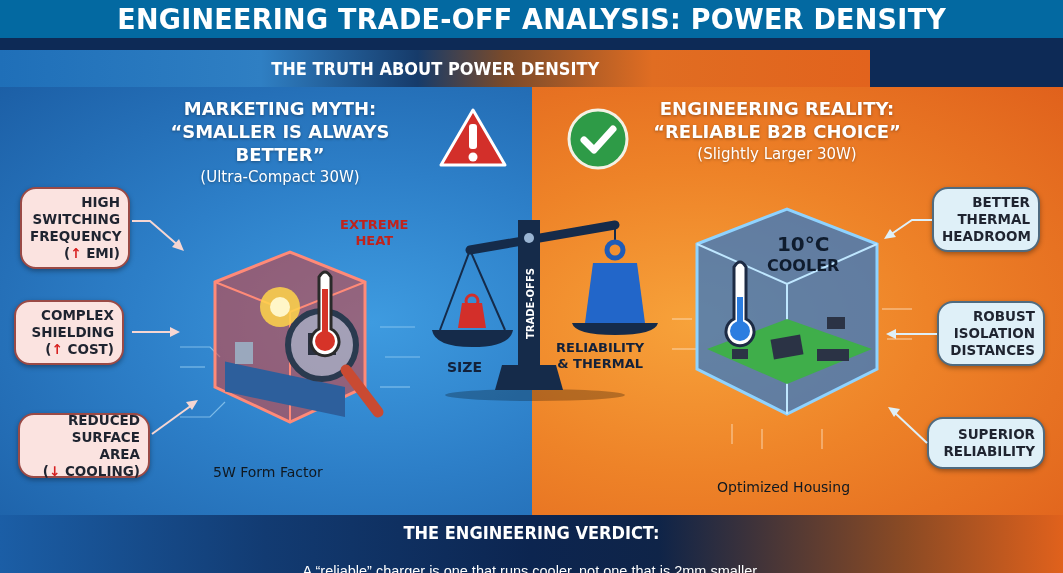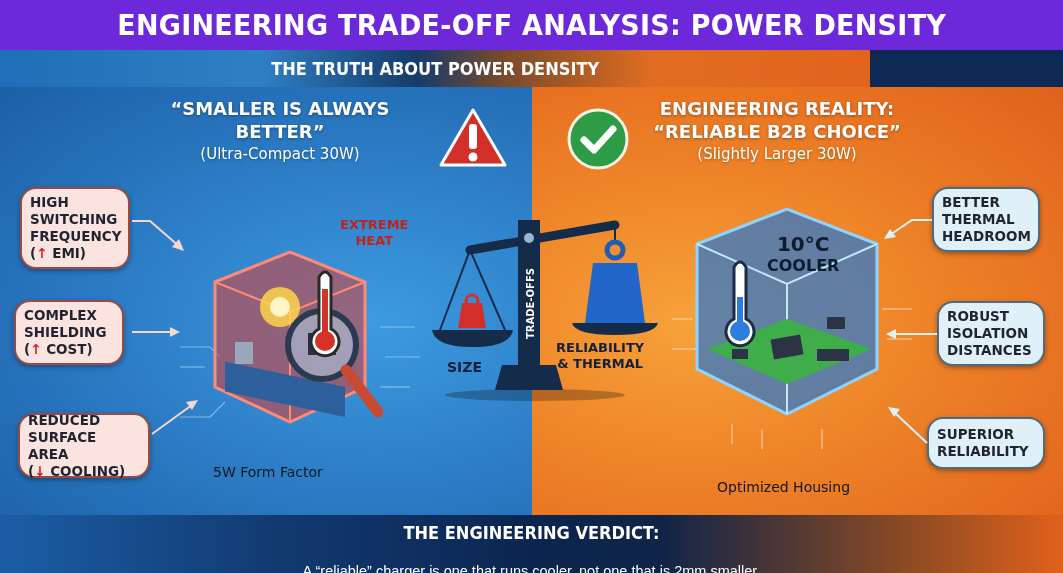--- a/index.html
+++ b/index.html
@@ -1,26 +1,26 @@
 <!DOCTYPE html>
 <html><head>
 <meta charset="utf-8">
 <style>
 *{box-sizing:border-box;margin:0;padding:0}
 body{width:1063px;height:573px;overflow:hidden;font-family:"Liberation Sans",sans-serif;background:#0d2a56;position:relative}
-.hdr{position:absolute;left:0;top:0;width:1063px;height:50px;background:#6d28d9;display:flex;align-items:center;justify-content:center}
+.hdr{position:absolute;left:0;top:0;width:1063px;height:38px;background:#0369a1;display:flex;align-items:center;justify-content:center}
 .hdr h1{color:#fff;font-size:29px;font-weight:bold;letter-spacing:.3px;font-family:"DejaVu Sans",sans-serif;transform:scaleX(.93)}
 .sub{position:absolute;left:0;top:50px;width:870px;height:37px;background:linear-gradient(90deg,#1f6fb8 0%,#2f7fc3 30%,#163b6a 48%,#7a4a2a 58%,#e06d22 75%,#e2631d 100%);display:flex;align-items:center;justify-content:center}
 .sub span{color:#fff;font-weight:bold;font-size:18px;font-family:"DejaVu Sans",sans-serif;transform:scaleX(.9)}
 .left{position:absolute;left:0;top:87px;width:532px;height:428px;background:radial-gradient(ellipse at 70% 55%,#3e9be0 0%,#2d7fc8 45%,#1c5fa6 100%)}
 .right{position:absolute;left:532px;top:87px;width:531px;height:428px;background:radial-gradient(ellipse at 30% 55%,#f7a23a 0%,#ee8328 45%,#e0611c 100%)}
 .ptitle{position:absolute;color:#fff;text-align:center;font-weight:bold;font-family:"DejaVu Sans",sans-serif;text-shadow:0 1px 3px rgba(0,0,0,.35)}
 .ptitle .l1,.ptitle .l2{font-size:18px;line-height:23px;display:block}
 .ptitle .l3{font-size:15px;font-weight:normal;line-height:22px;display:block}
-.callout{position:absolute;border-radius:16px;text-align:left;font-weight:bold;font-size:13.5px;line-height:17px;font-family:"DejaVu Sans",sans-serif;display:flex;flex-direction:column;justify-content:center;padding:6px 8px;box-shadow:0 2px 5px rgba(0,0,0,.35)}
+.callout{position:absolute;border-radius:16px;text-align:right;font-weight:bold;font-size:13.5px;line-height:17px;font-family:"DejaVu Sans",sans-serif;display:flex;flex-direction:column;justify-content:center;padding:6px 8px;box-shadow:0 2px 5px rgba(0,0,0,.35)}
 .callout.red{background:#fbe3e0;color:#1f2430;border:2px solid #9a4a46}
 .callout.blue{background:#dff0f8;color:#1f2430;border:2px solid #4f6b80}
 .arrowup{color:#d72020}
 .cap{position:absolute;font-size:14px;color:#101820;font-family:"DejaVu Sans",sans-serif}
 .verdict{position:absolute;left:0;top:515px;width:1063px;height:58px;background:linear-gradient(90deg,#1b5ea6 0%,#123b72 25%,#0c2550 50%,#0f2448 62%,#8a4a24 85%,#e0611c 100%);text-align:center;color:#fff}
 .verdict .t{font-size:18px;font-weight:bold;margin-top:7px;font-family:"DejaVu Sans",sans-serif;display:block;transform:scaleX(.9)}
 .verdict .b{font-size:14.5px;margin-top:20px;display:block}
 svg{position:absolute;overflow:visible}
 </style>
 </head>
@@ -28,20 +28,21 @@
 
 <div class="hdr">
   <h1>ENGINEERING TRADE-OFF ANALYSIS: POWER DENSITY</h1>
 </div>
 <div class="sub">
   <span>THE TRUTH ABOUT POWER DENSITY</span>
 </div>
 
 <div class="left">
   <div class="ptitle" style="left:130px;top:10px;width:300px">
+    <span class="l1">MARKETING MYTH:</span>
     <span class="l2">“SMALLER IS ALWAYS BETTER”</span>
     <span class="l3">(Ultra-Compact 30W)</span>
   </div>
   <svg style="left:438px;top:20px" width="70" height="62" viewBox="0 0 70 62">
     <path d="M35 3 L67 58 L3 58 Z" fill="#d32f2a" stroke="#fff" stroke-width="3" stroke-linejoin="round"></path>
     <rect x="31" y="17" width="8" height="25" rx="3" fill="#fff"></rect>
     <circle cx="35" cy="50" r="4.5" fill="#fff"></circle>
   </svg>
 
   <div class="callout red" style="left:20px;top:100px;width:110px;height:82px">

